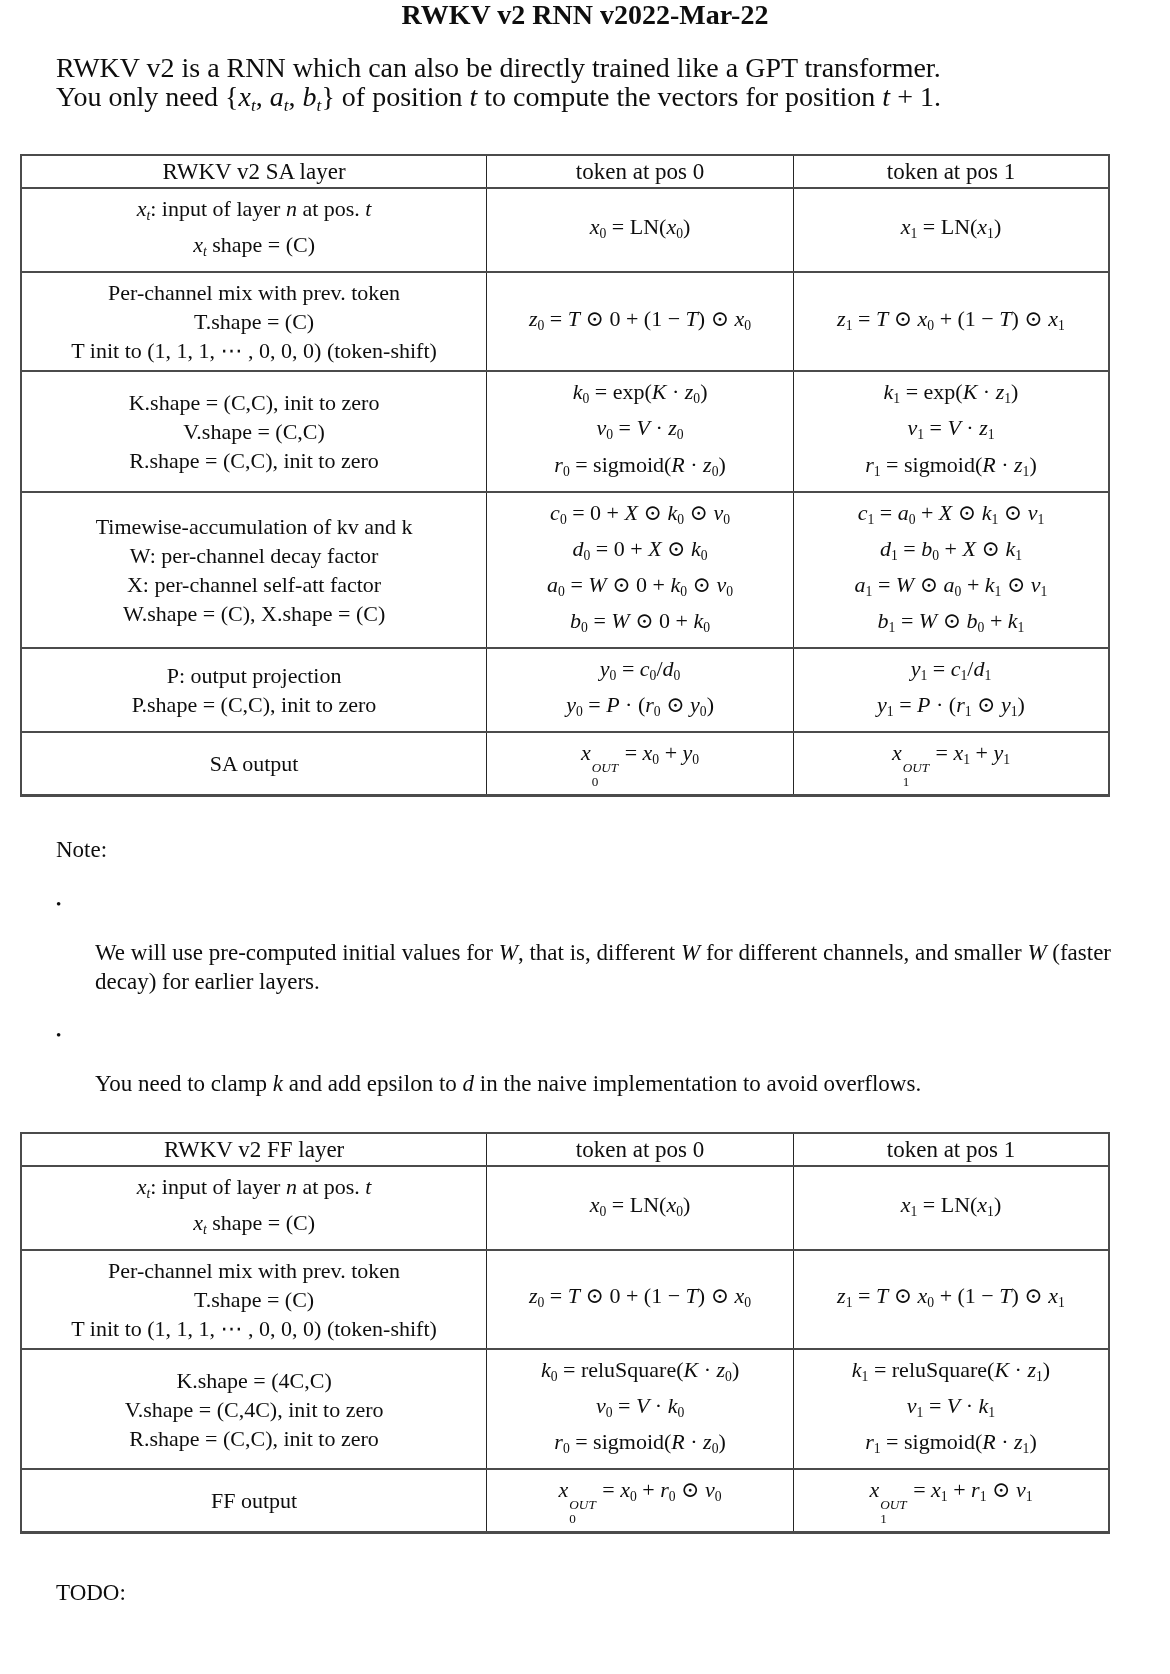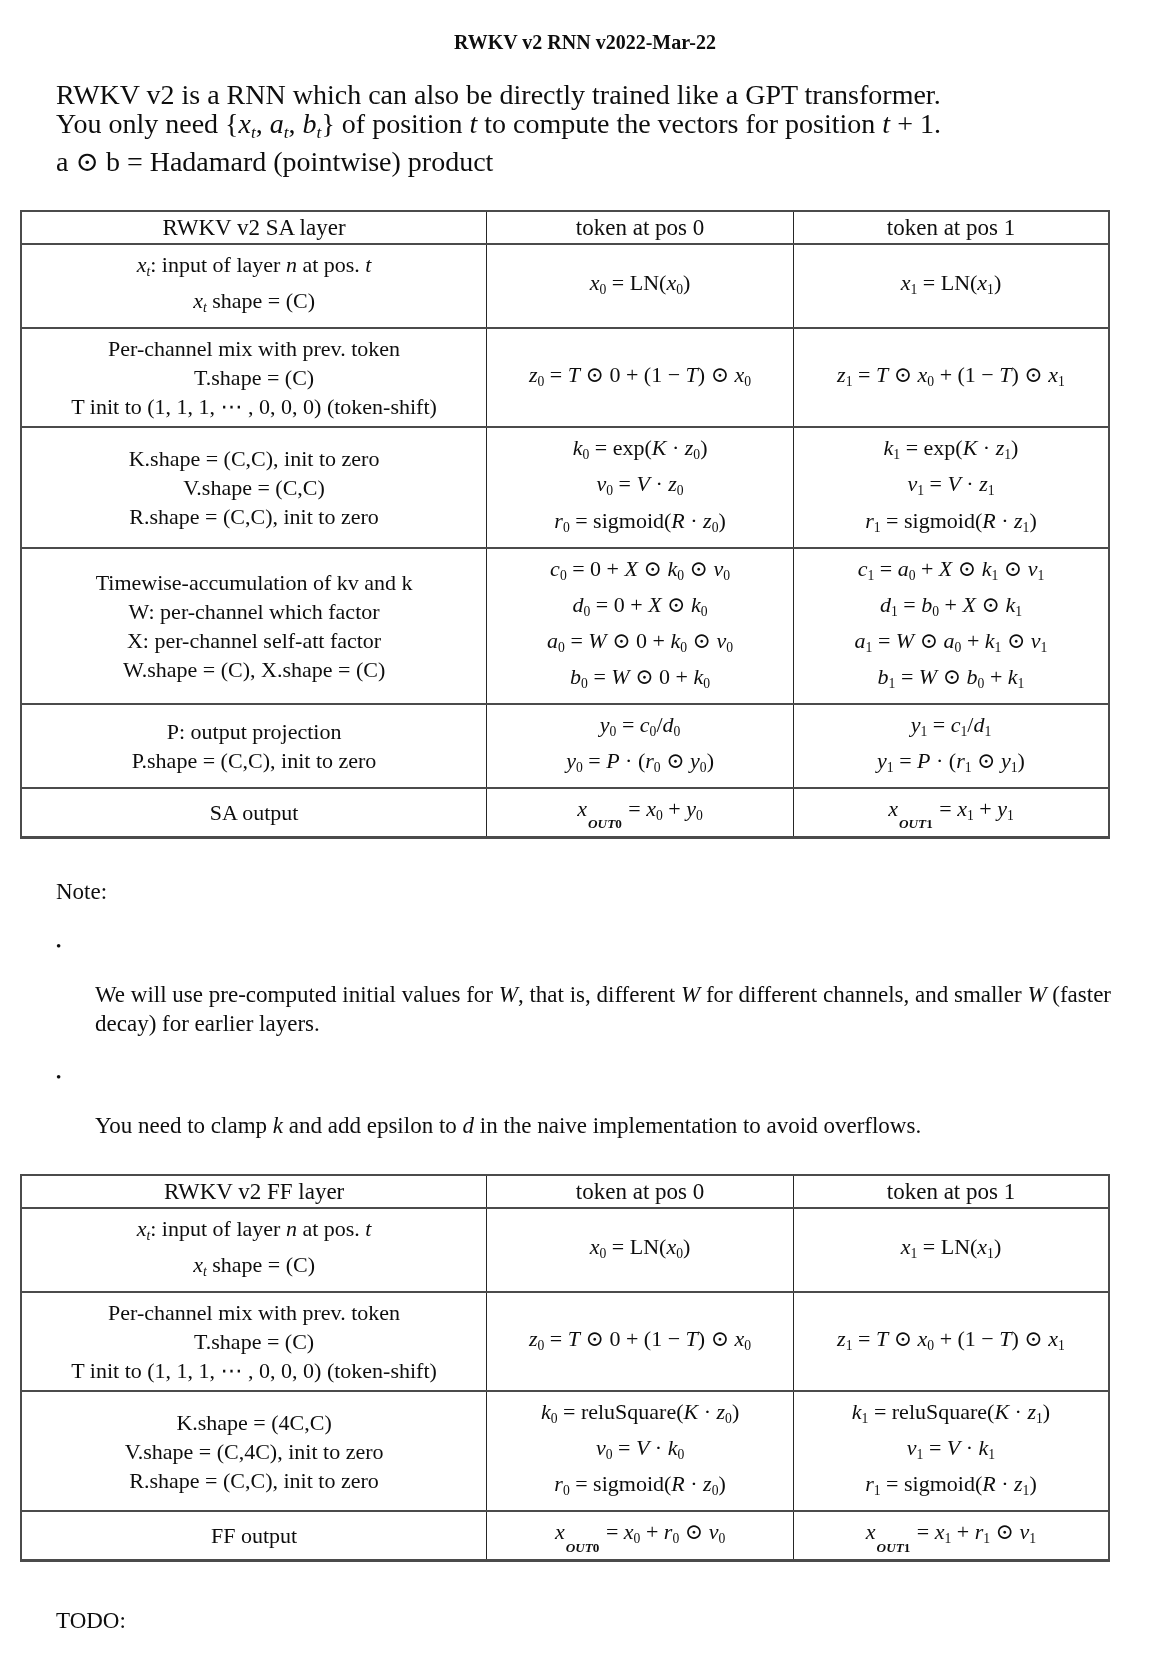--- a/index.html
+++ b/index.html
@@ -2,36 +2,36 @@
 <html><head>
 <meta charset="utf-8">
 <style>
   html,body{margin:0;padding:0;}
   body{
     width:1170px;height:1674px;overflow:hidden;
     background:#ffffff;color:#0e0e0e;
     font-family:"Liberation Serif","DejaVu Serif",serif;
   }
   .title{
-    font-size:20px;font-weight:bold;text-align:center;
-    padding-top:27px;line-height:30px;
+    font-size:28px;font-weight:bold;text-align:center;
+    line-height:30px;
   }
   .intro{
     margin:23px 40px 0 56px;
     font-size:28px;line-height:29px;
   }
   .iline{white-space:nowrap;}
   i{font-style:italic;}
   sub,sup{font-size:0.62em;}
   sub{vertical-align:-0.3em;}
   sup{vertical-align:0.45em;}
   
   .ss{
-    display:inline-flex;align-items:flex-start;
-    vertical-align:-0.55em;line-height:0.95;margin:0 1px;font-weight:bold;
+    display:inline-flex;flex-direction:column;align-items:flex-start;
+    vertical-align:-0.55em;line-height:0.95;margin:0 1px;
   }
   .ss sup,.ss sub{font-size:0.6em;line-height:1.05;vertical-align:baseline;}
 
   table{
     border-collapse:collapse;table-layout:fixed;
     margin:34px 0 0 20px;width:1090px;
     font-size:22px;
   }
   col.c1{width:42.8%;} col.c2{width:28.2%;} col.c3{width:29%;}
   th,td{
@@ -63,21 +63,20 @@
 </head>
 <body>
 
 <main>
 
   <div class="title">RWKV v2 RNN v2022-Mar-22</div>
 
   <div class="intro">
       <div class="iline">RWKV v2 is a RNN which can also be directly trained like a GPT transformer.</div>
       <div class="iline">You only need {<i>x</i><sub><i>t</i></sub>, <i>a</i><sub><i>t</i></sub>, <i>b</i><sub><i>t</i></sub>} of position <i>t</i> to compute the vectors for position <i>t</i> + 1.</div>
-      <div class="iline">a ⊙ b = Hadamard (pointwise) product</div>
     </div>
 
   <table>
     <colgroup>
         <col class="c1">
         <col class="c2">
         <col class="c3">
       </colgroup>
   <thead>
         <tr>
@@ -125,21 +124,21 @@
           </td>
           <td>
             <div class="mline"><i>k</i><sub>1</sub> = exp(<i>K</i> · <i>z</i><sub>1</sub>)</div>
             <div class="mline"><i>v</i><sub>1</sub> = <i>V</i> · <i>z</i><sub>1</sub></div>
             <div class="mline"><i>r</i><sub>1</sub> = sigmoid(<i>R</i> · <i>z</i><sub>1</sub>)</div>
           </td>
         </tr>
         <tr class="row-pad">
           <td>
             <div class="mline">Timewise-accumulation of kv and k</div>
-            <div class="mline">W: per-channel which factor</div>
+            <div class="mline">W: per-channel decay factor</div>
             <div class="mline">X: per-channel self-att factor</div>
             <div class="mline">W.shape = (C), X.shape = (C)</div>
           </td>
           <td>
             <div class="mline"><i>c</i><sub>0</sub> = 0 + <i>X</i> ⊙ <i>k</i><sub>0</sub> ⊙ <i>v</i><sub>0</sub></div>
             <div class="mline"><i>d</i><sub>0</sub> = 0 + <i>X</i> ⊙ <i>k</i><sub>0</sub></div>
             <div class="mline"><i>a</i><sub>0</sub> = <i>W</i> ⊙ 0 + <i>k</i><sub>0</sub> ⊙ <i>v</i><sub>0</sub></div>
             <div class="mline"><i>b</i><sub>0</sub> = <i>W</i> ⊙ 0 + <i>k</i><sub>0</sub></div>
           </td>
           <td>

